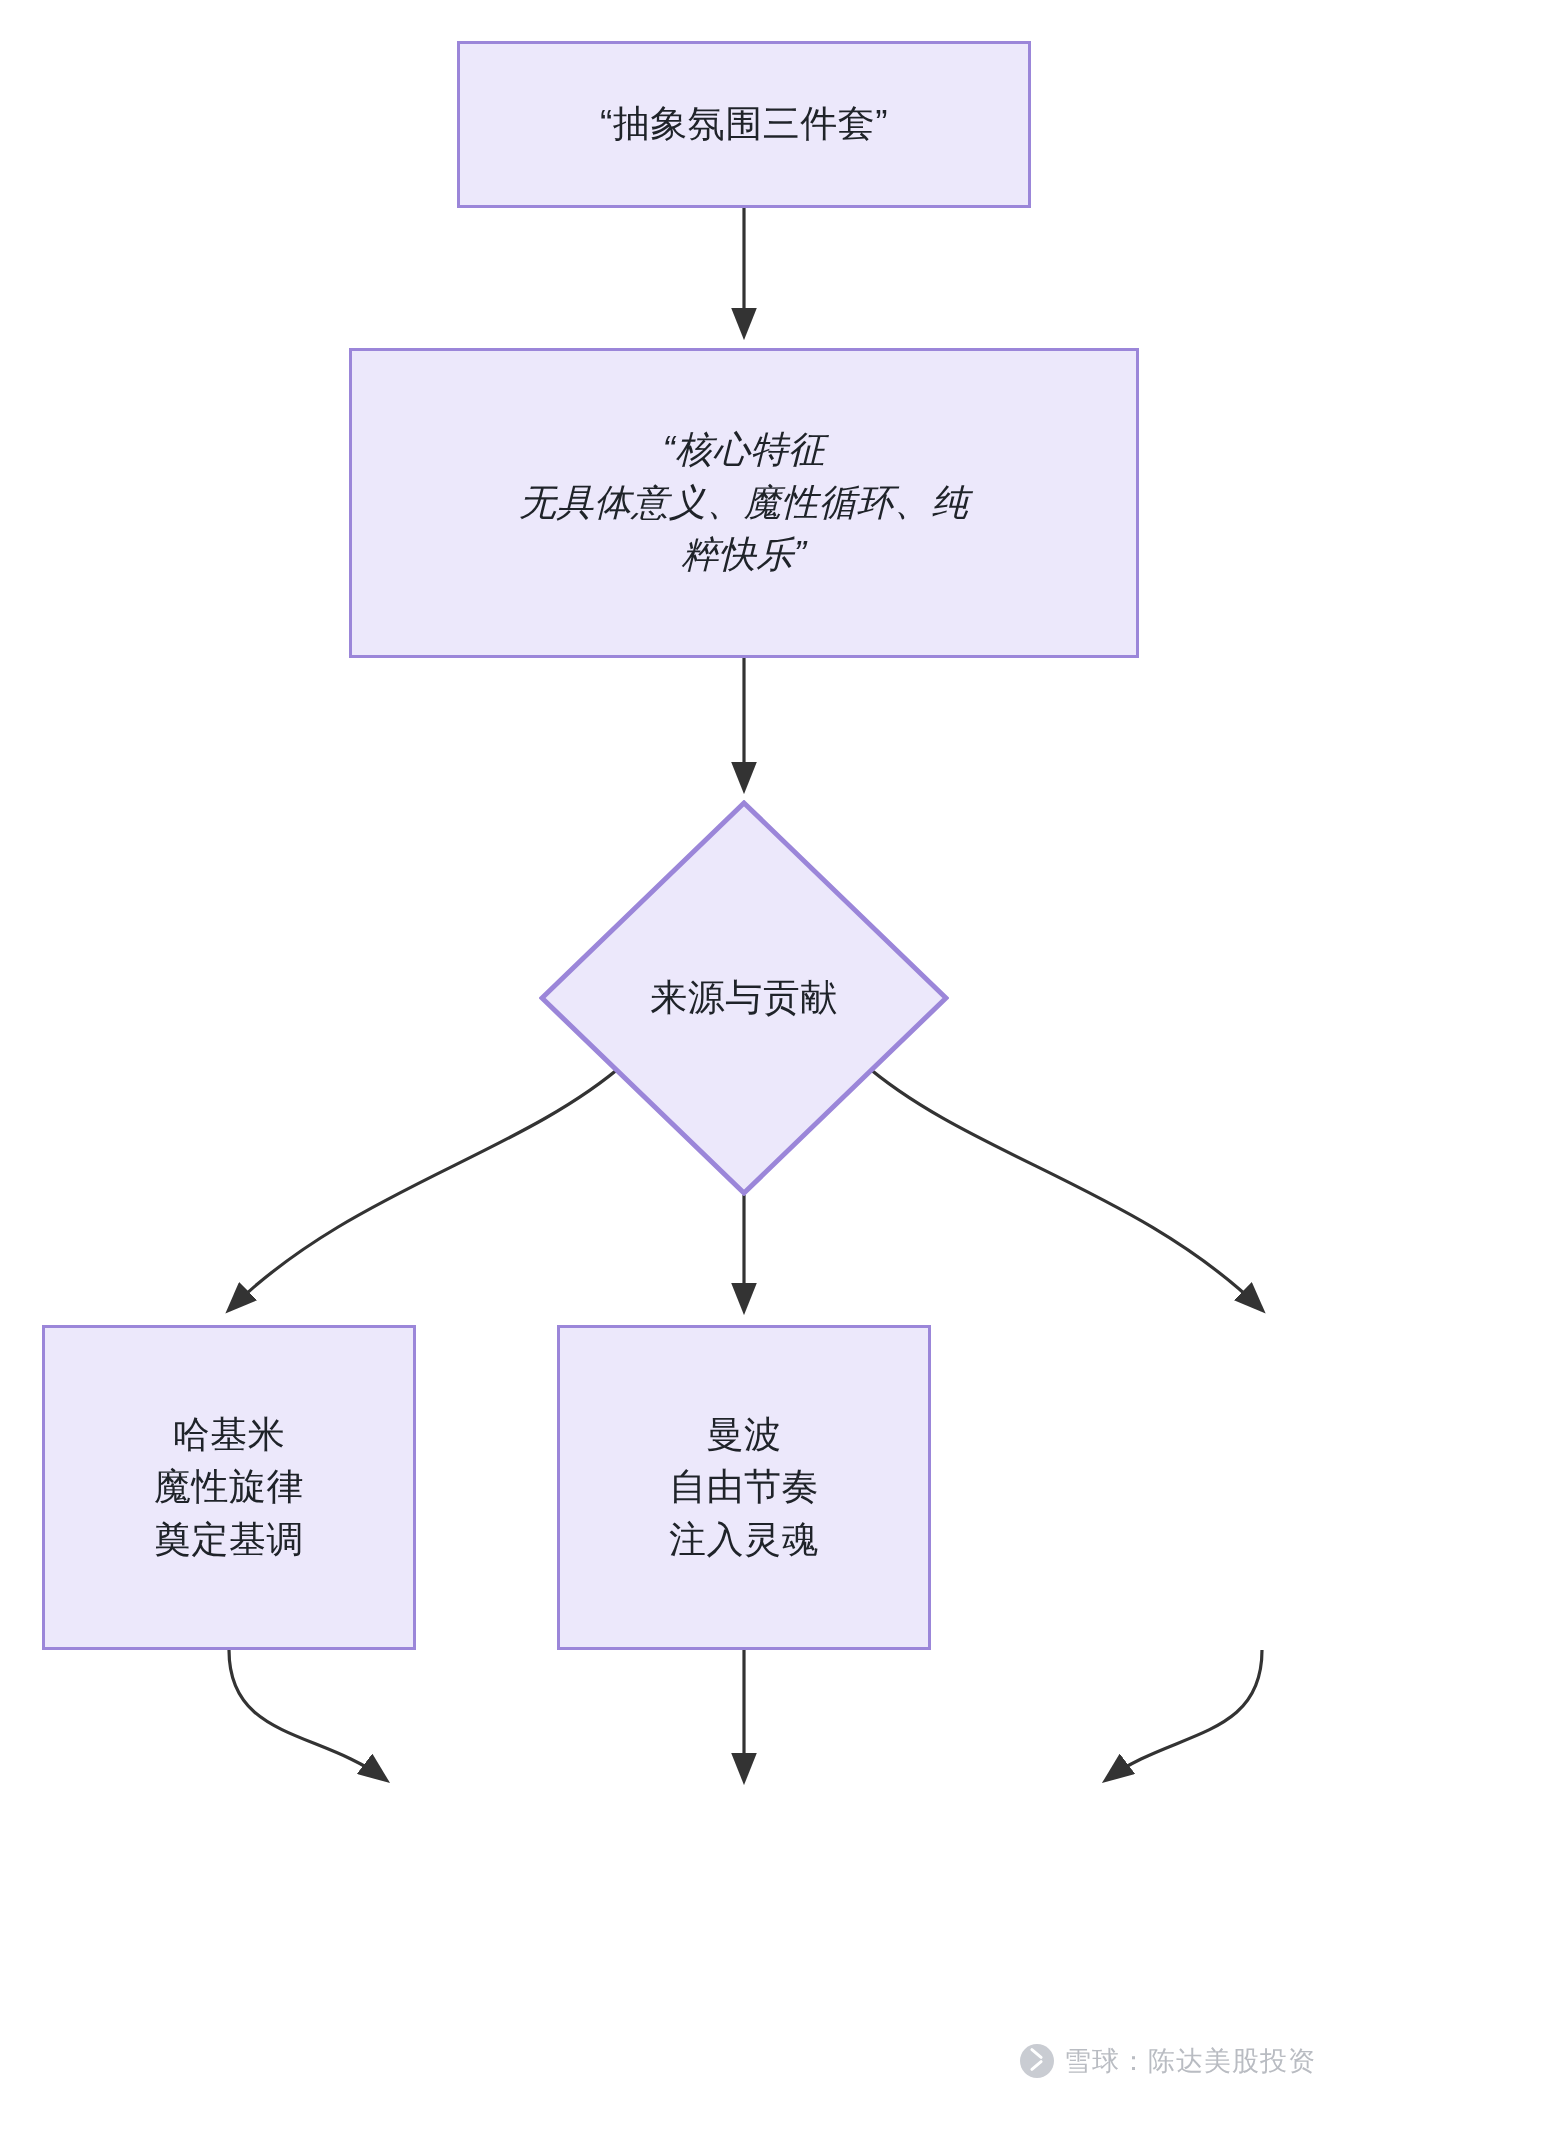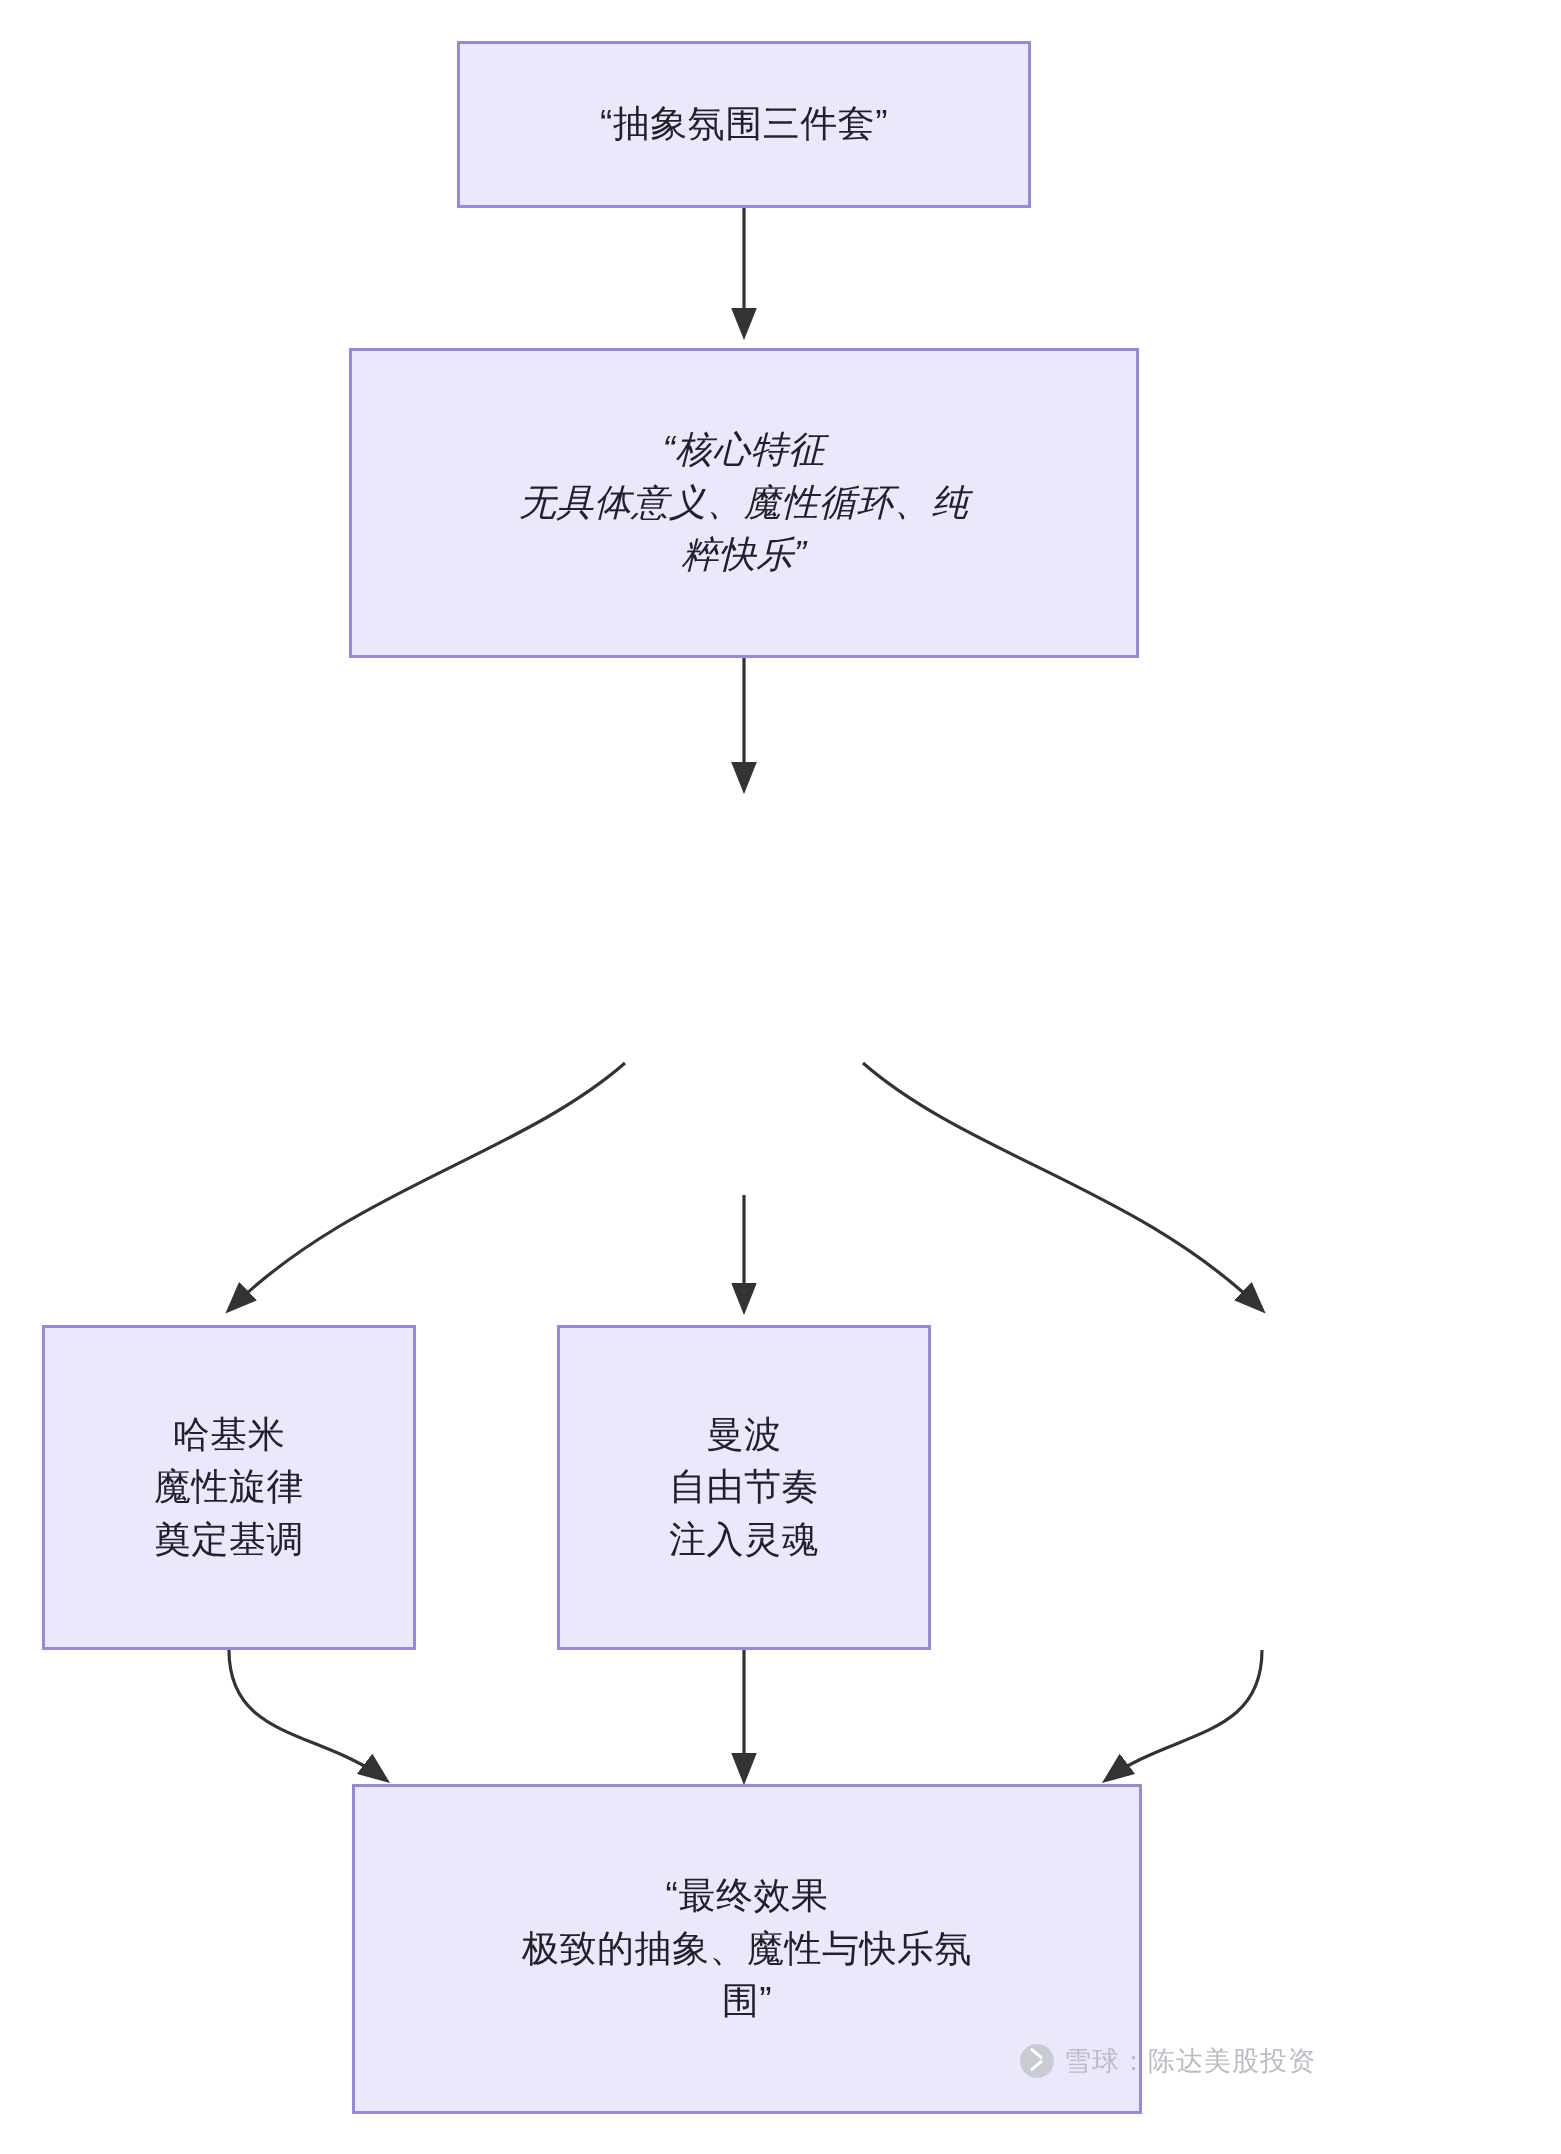--- a/index.html
+++ b/index.html
@@ -147,38 +147,39 @@
   <div class="node" style="left:457px; top:41px; width:574px; height:167px;">
     <span class="node-label">“抽象氛围三件套”</span>
   </div>
 
   <div class="node" style="left:349px; top:348px; width:790px; height:310px;font-style:italic;">
     <span class="node-label">“核心特征
 无具体意义、魔性循环、纯
 粹快乐”</span>
   </div>
 
+  <div class="diamond-wrap" style="left:539px; top:800px; width:410px; height:396px;">
+    <svg class="diamond-shape" viewBox="0 0 410 396" preserveAspectRatio="none">
+      <polygon points="205,3 407,198 205,393 3,198" fill="#ECE8FB" stroke="#9B86D9" stroke-width="5"></polygon>
+    </svg>
+    <span class="diamond-label">来源与贡献</span>
+  </div>
 
   <div class="node" style="left:42px; top:1325px; width:374px; height:325px;">
     <span class="node-label">哈基米
 魔性旋律
 奠定基调</span>
   </div>
 
   <div class="node" style="left:557px; top:1325px; width:374px; height:325px;">
     <span class="node-label">曼波
 自由节奏
 注入灵魂</span>
   </div>
 
 
-  <div class="node" style="left:352px; top:1784px; width:790px; height:330px;">
-    <span class="node-label">“最终效果
-极致的抽象、魔性与快乐氛
-围”</span>
-  </div>
 
   <div class="watermark" style="left:1020px; top:2043px;">
     <span class="wm-logo"></span>
     <span>雪球：陈达美股投资</span>
   </div>
 
 </div>
 
 </body></html>

